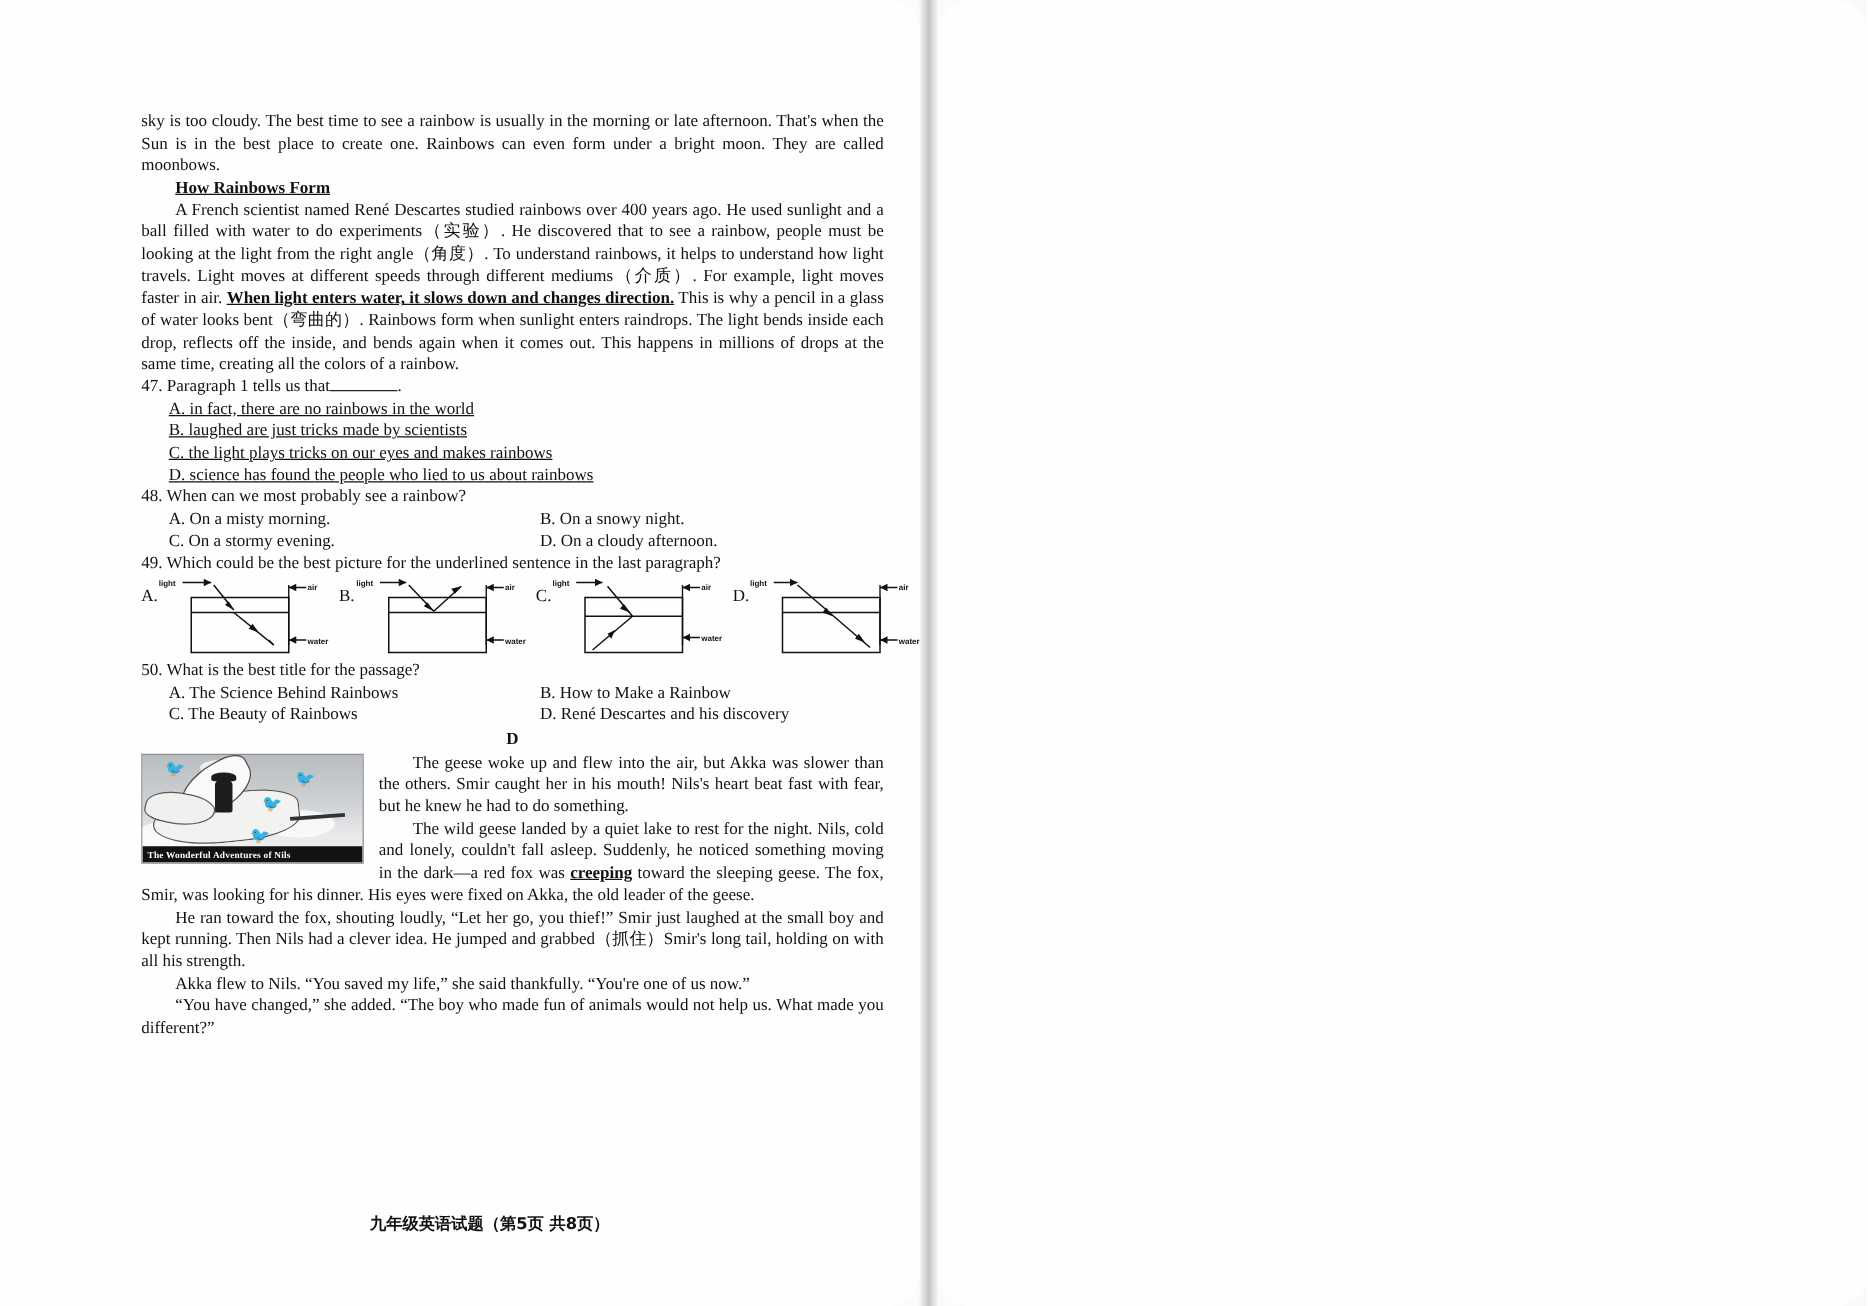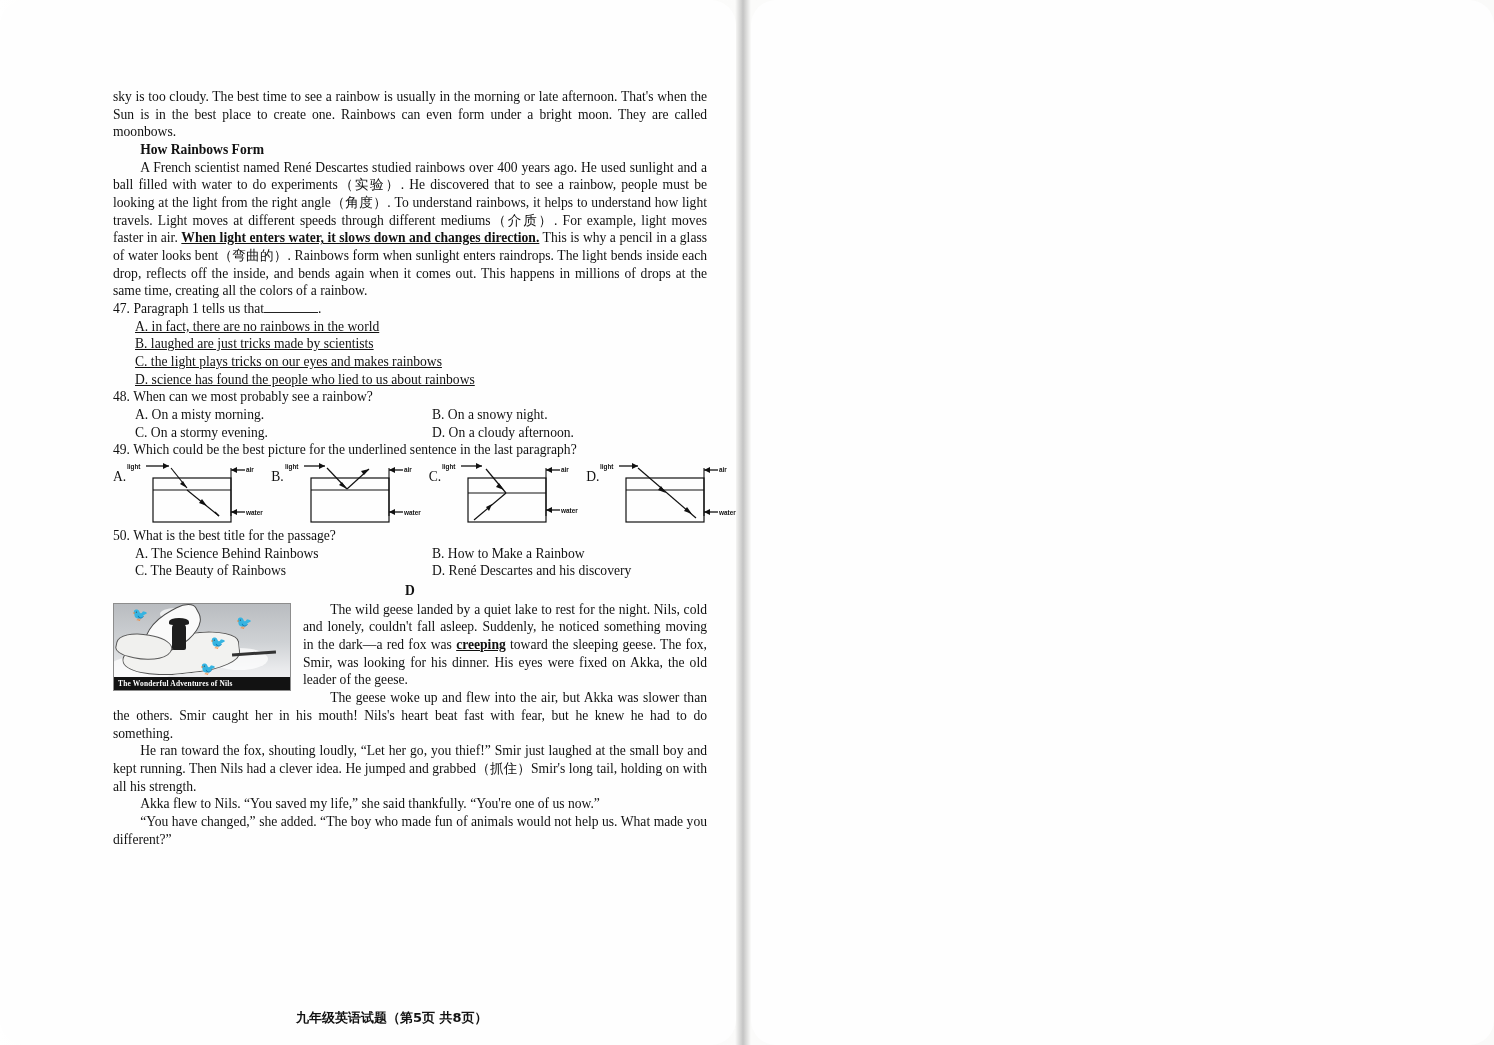--- a/index.html
+++ b/index.html
@@ -39,21 +39,21 @@
   .col.left{left:113px;top:88px;width:594px;}
 
   p{margin:0;}
   .ind{text-indent:2em;}
   .uline{text-decoration:underline;font-weight:bold;}
   .blank{
     display:inline-block;min-width:54px;
     border-bottom:1px solid #222;
     text-align:center;vertical-align:baseline;
   }
-  .sec-head{font-weight:bold;}
+  .sec-head{font-weight:bold;text-decoration:underline;}
   .q{margin-top:0px;}
   .q .stem{display:block;}
   .opts-1 .o{display:block;padding-left:22px;text-decoration:underline;}
   .opts-2{display:flex;flex-wrap:wrap;}
   .opts-2 .o{width:50%;box-sizing:border-box;padding-left:22px;}
 
   .center-D{text-align:center;font-weight:bold;margin:2px 0 1px 0;}
 
   
   .fig{
@@ -115,21 +115,21 @@
   .dia .lbl{font-size:13.6px;font-weight:normal;padding-right:1px;padding-top:8px;}
   .dia svg{display:block;}
   .dia text{font-family:"Liberation Sans", sans-serif;font-size:6.4px;font-weight:bold;fill:#111;}
 
   .footer{
     position:absolute;
     font-family:"DejaVu Sans", sans-serif;
     font-size:13px;font-weight:bold;
     white-space:nowrap;
   }
-  .footer.left{left:296px;top:1009px;}
+  .footer.left{left:296px;top:970px;}
 
   
   .mark{position:absolute;background:#9a9a9a;}
   .m1{left:18px;top:330px;width:3px;height:14px;opacity:.55;}
   .m2{left:18px;top:510px;width:3px;height:14px;opacity:.5;}
   .m3{left:18px;top:730px;width:3px;height:12px;opacity:.5;}
   .m4{left:1455px;top:760px;width:30px;height:4px;opacity:.75;}
 </style>
 </head>
 <body>
@@ -293,22 +293,22 @@
       <div class="neck"></div>
       <div class="boy"></div>
       <div class="boyhat"></div>
       <div class="bird" style="left:18px;top:4px;">🐦</div>
       <div class="bird" style="left:122px;top:12px;">🐦</div>
       <div class="bird" style="left:96px;top:32px;">🐦</div>
       <div class="bird" style="left:86px;top:58px;">🐦</div>
       <div class="cap">The Wonderful Adventures of Nils</div>
     </div>
 
+    <p class="ind">The geese woke up and flew into the air, but Akka was slower than the others. Smir caught her in his mouth! Nils's heart beat fast with fear, but he knew he had to do something.</p>
     <p class="ind"><span>The wild geese landed by a quiet lake to rest for the night. Nils, cold and lonely, couldn't fall asleep. Suddenly, he noticed something moving in the dark—a red fox was <span class="uline">creeping</span> toward the sleeping geese. The fox, Smir, was looking for his dinner. His eyes were fixed on Akka, the old leader of the geese.</span></p>
-    <p class="ind">The geese woke up and flew into the air, but Akka was slower than the others. Smir caught her in his mouth! Nils's heart beat fast with fear, but he knew he had to do something.</p>
     <p class="ind">He ran toward the fox, shouting loudly, “Let her go, you thief!” Smir just laughed at the small boy and kept running. Then Nils had a clever idea. He jumped and grabbed（抓住）Smir's long tail, holding on with all his strength.</p>
     <p class="ind">Akka flew to Nils. “You saved my life,” she said thankfully. “You're one of us now.”</p>
     <p class="ind">“You have changed,” she added. “The boy who made fun of animals would not help us. What made you different?”</p>
   </div>
 
   <div class="footer left">九年级英语试题（第5页 共8页）</div>
 </div>
 
 <div class="page right">
   

